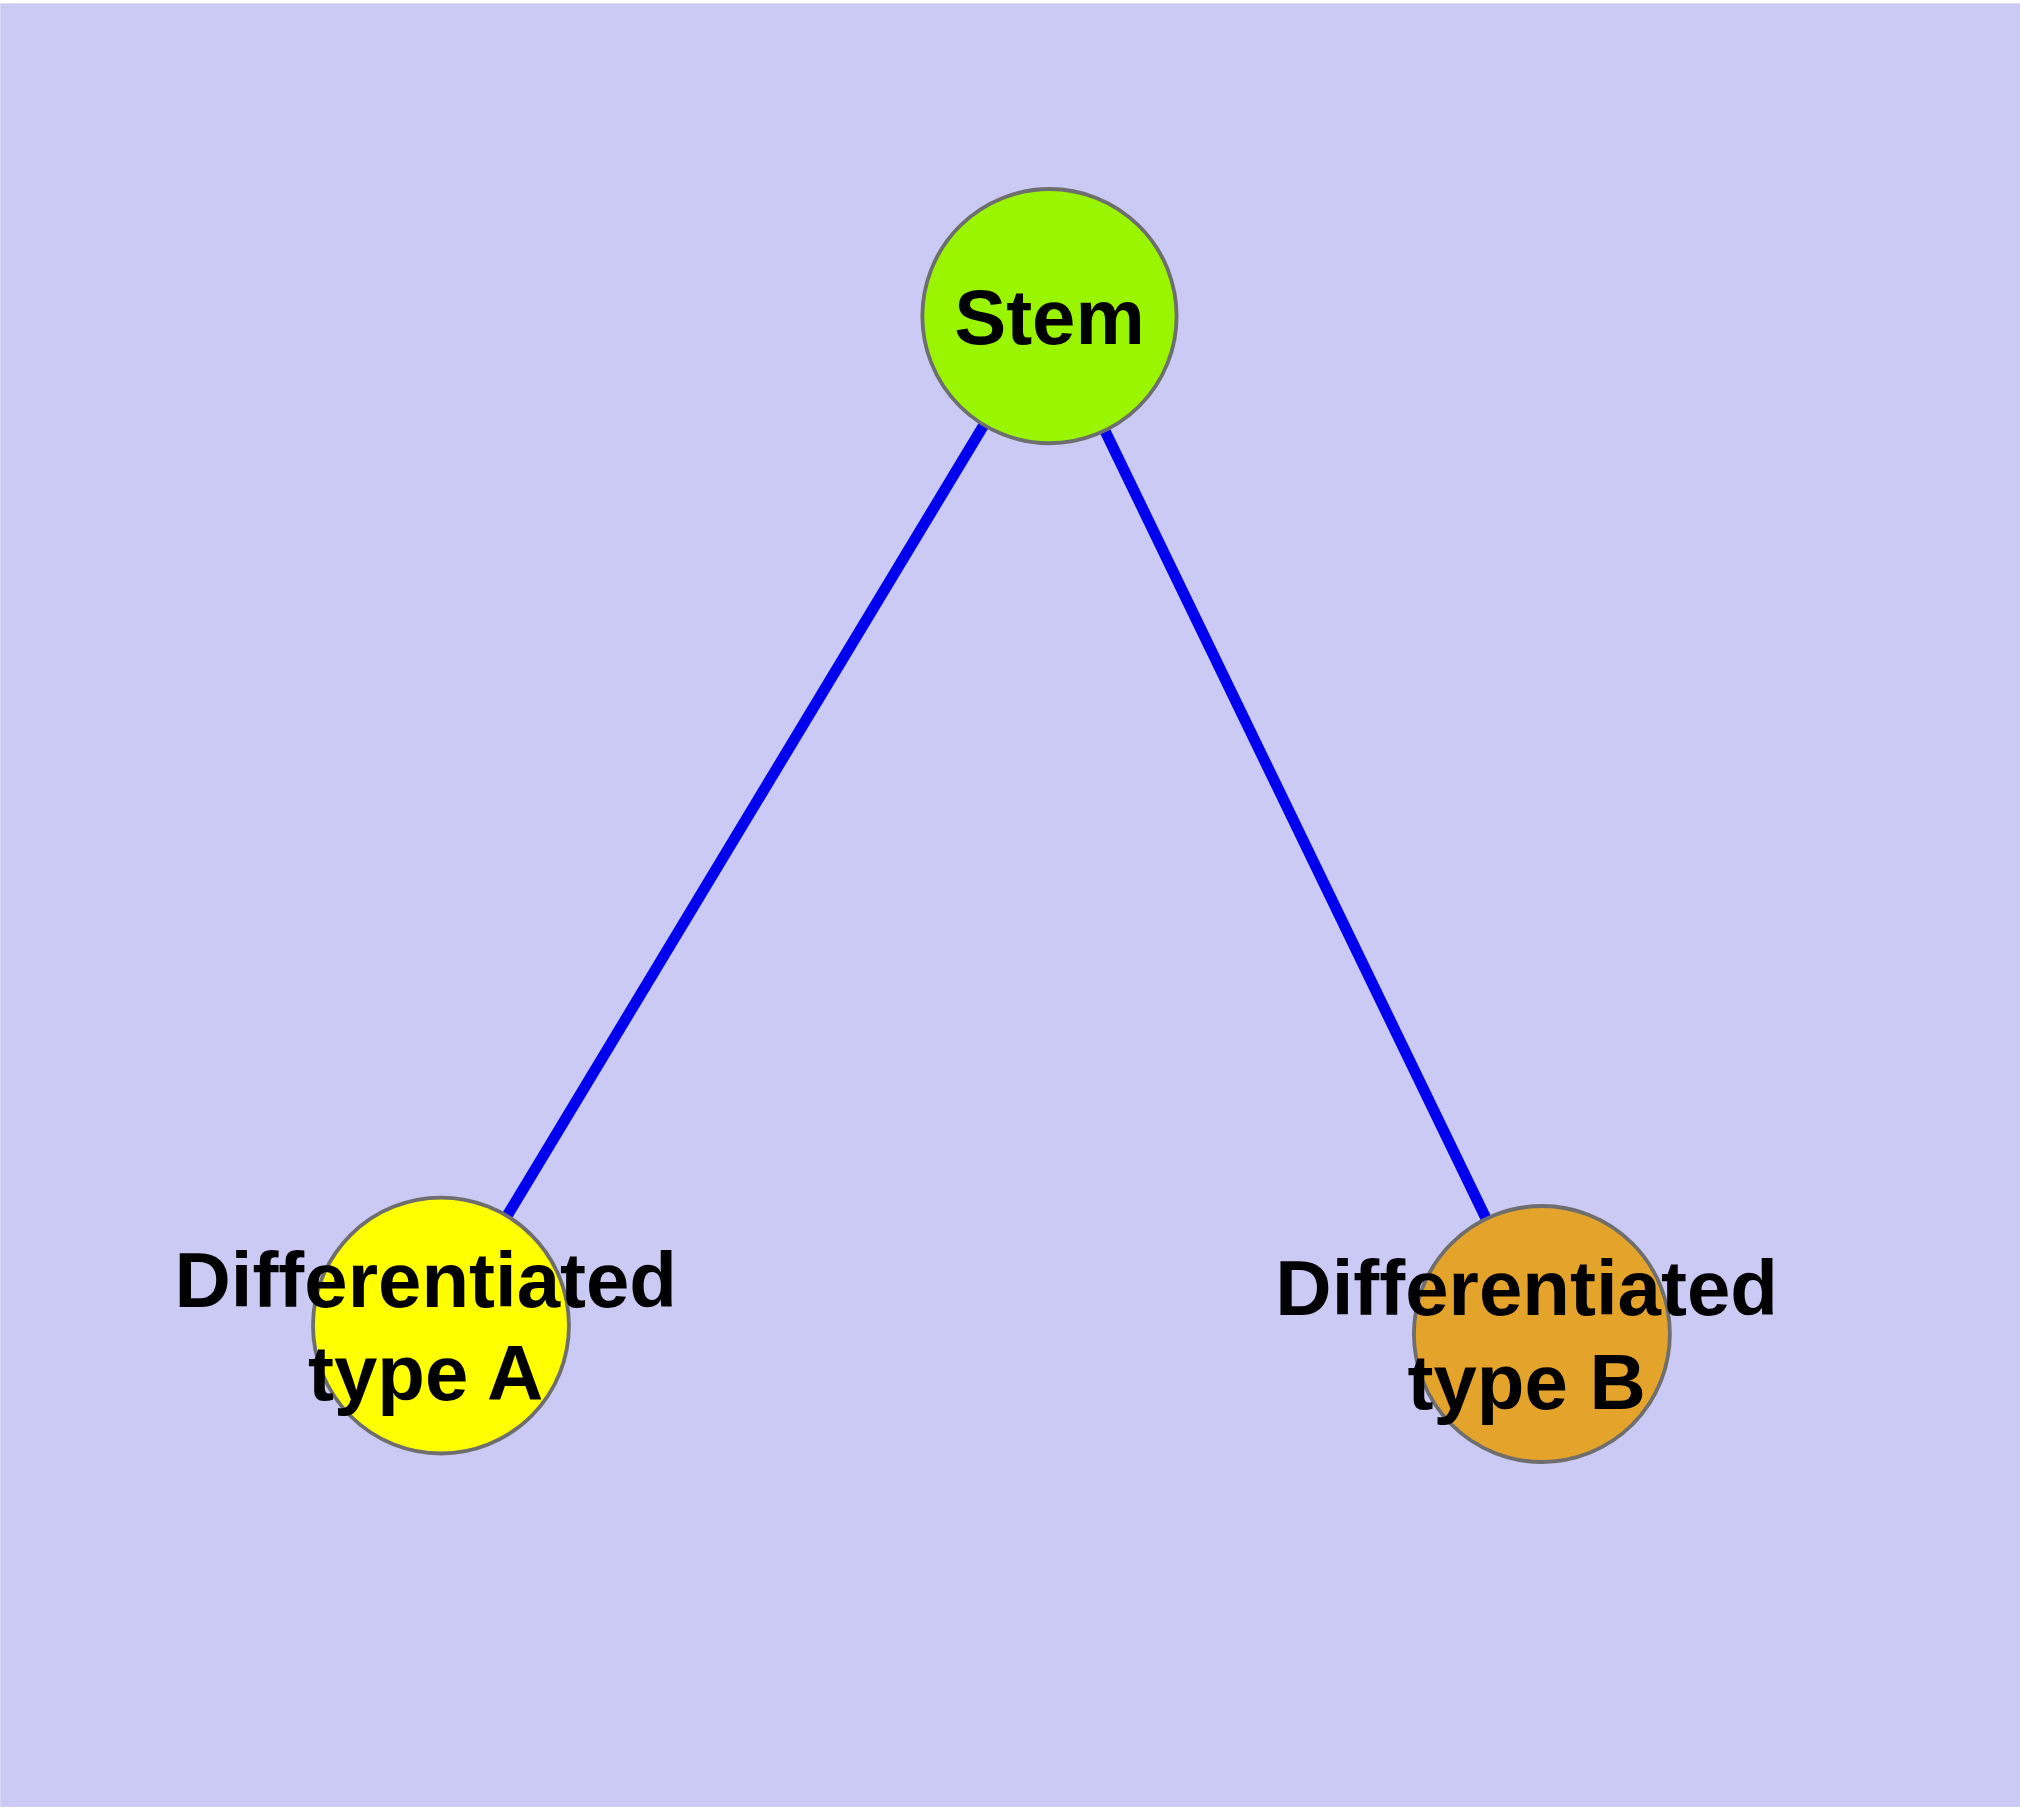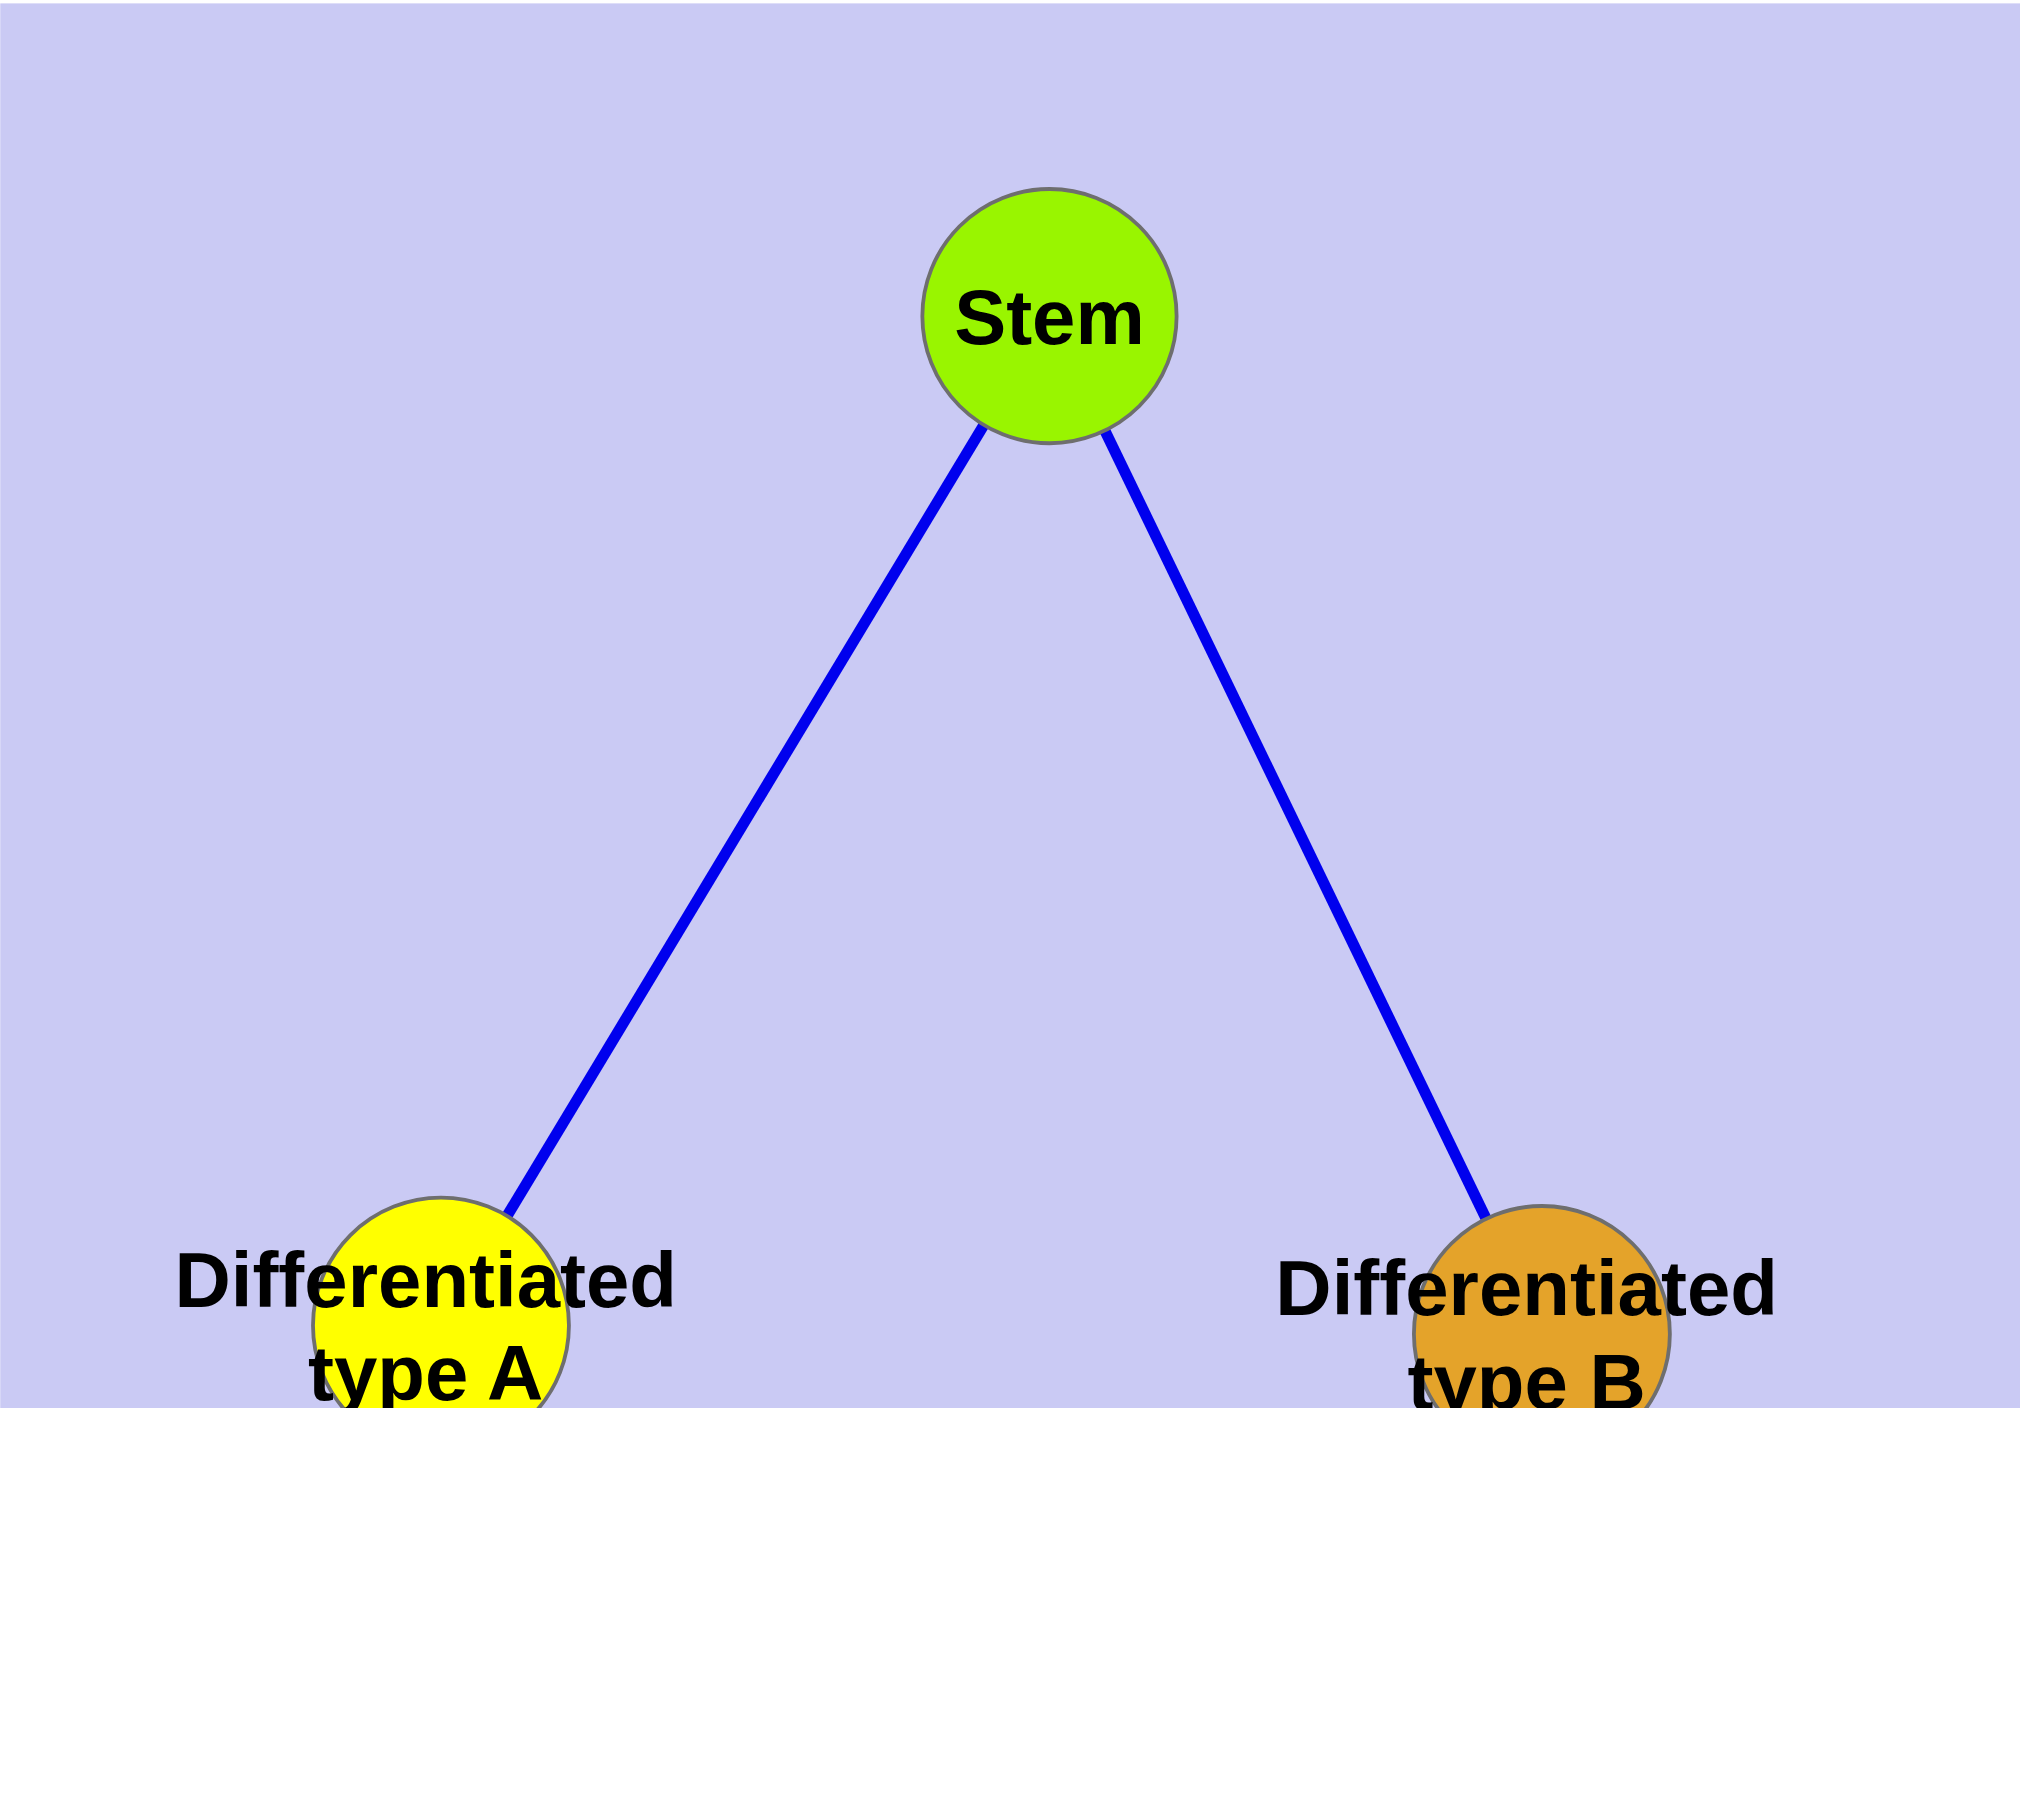--- a/index.html
+++ b/index.html
@@ -3,21 +3,21 @@
 <meta charset="utf-8">
 <style>
   html, body {
     margin: 0;
     padding: 0;
     background: #FFFFFF;
   }
   .stage {
     position: relative;
     width: 2021px;
-    height: 1408px;
+    height: 1812px;
     overflow: hidden;
   }
   svg.graph {
     display: block;
     width: 2021px;
     height: 1812px;
   }
   .node-label {
     font-family: "Liberation Sans", sans-serif;
     font-weight: bold;

